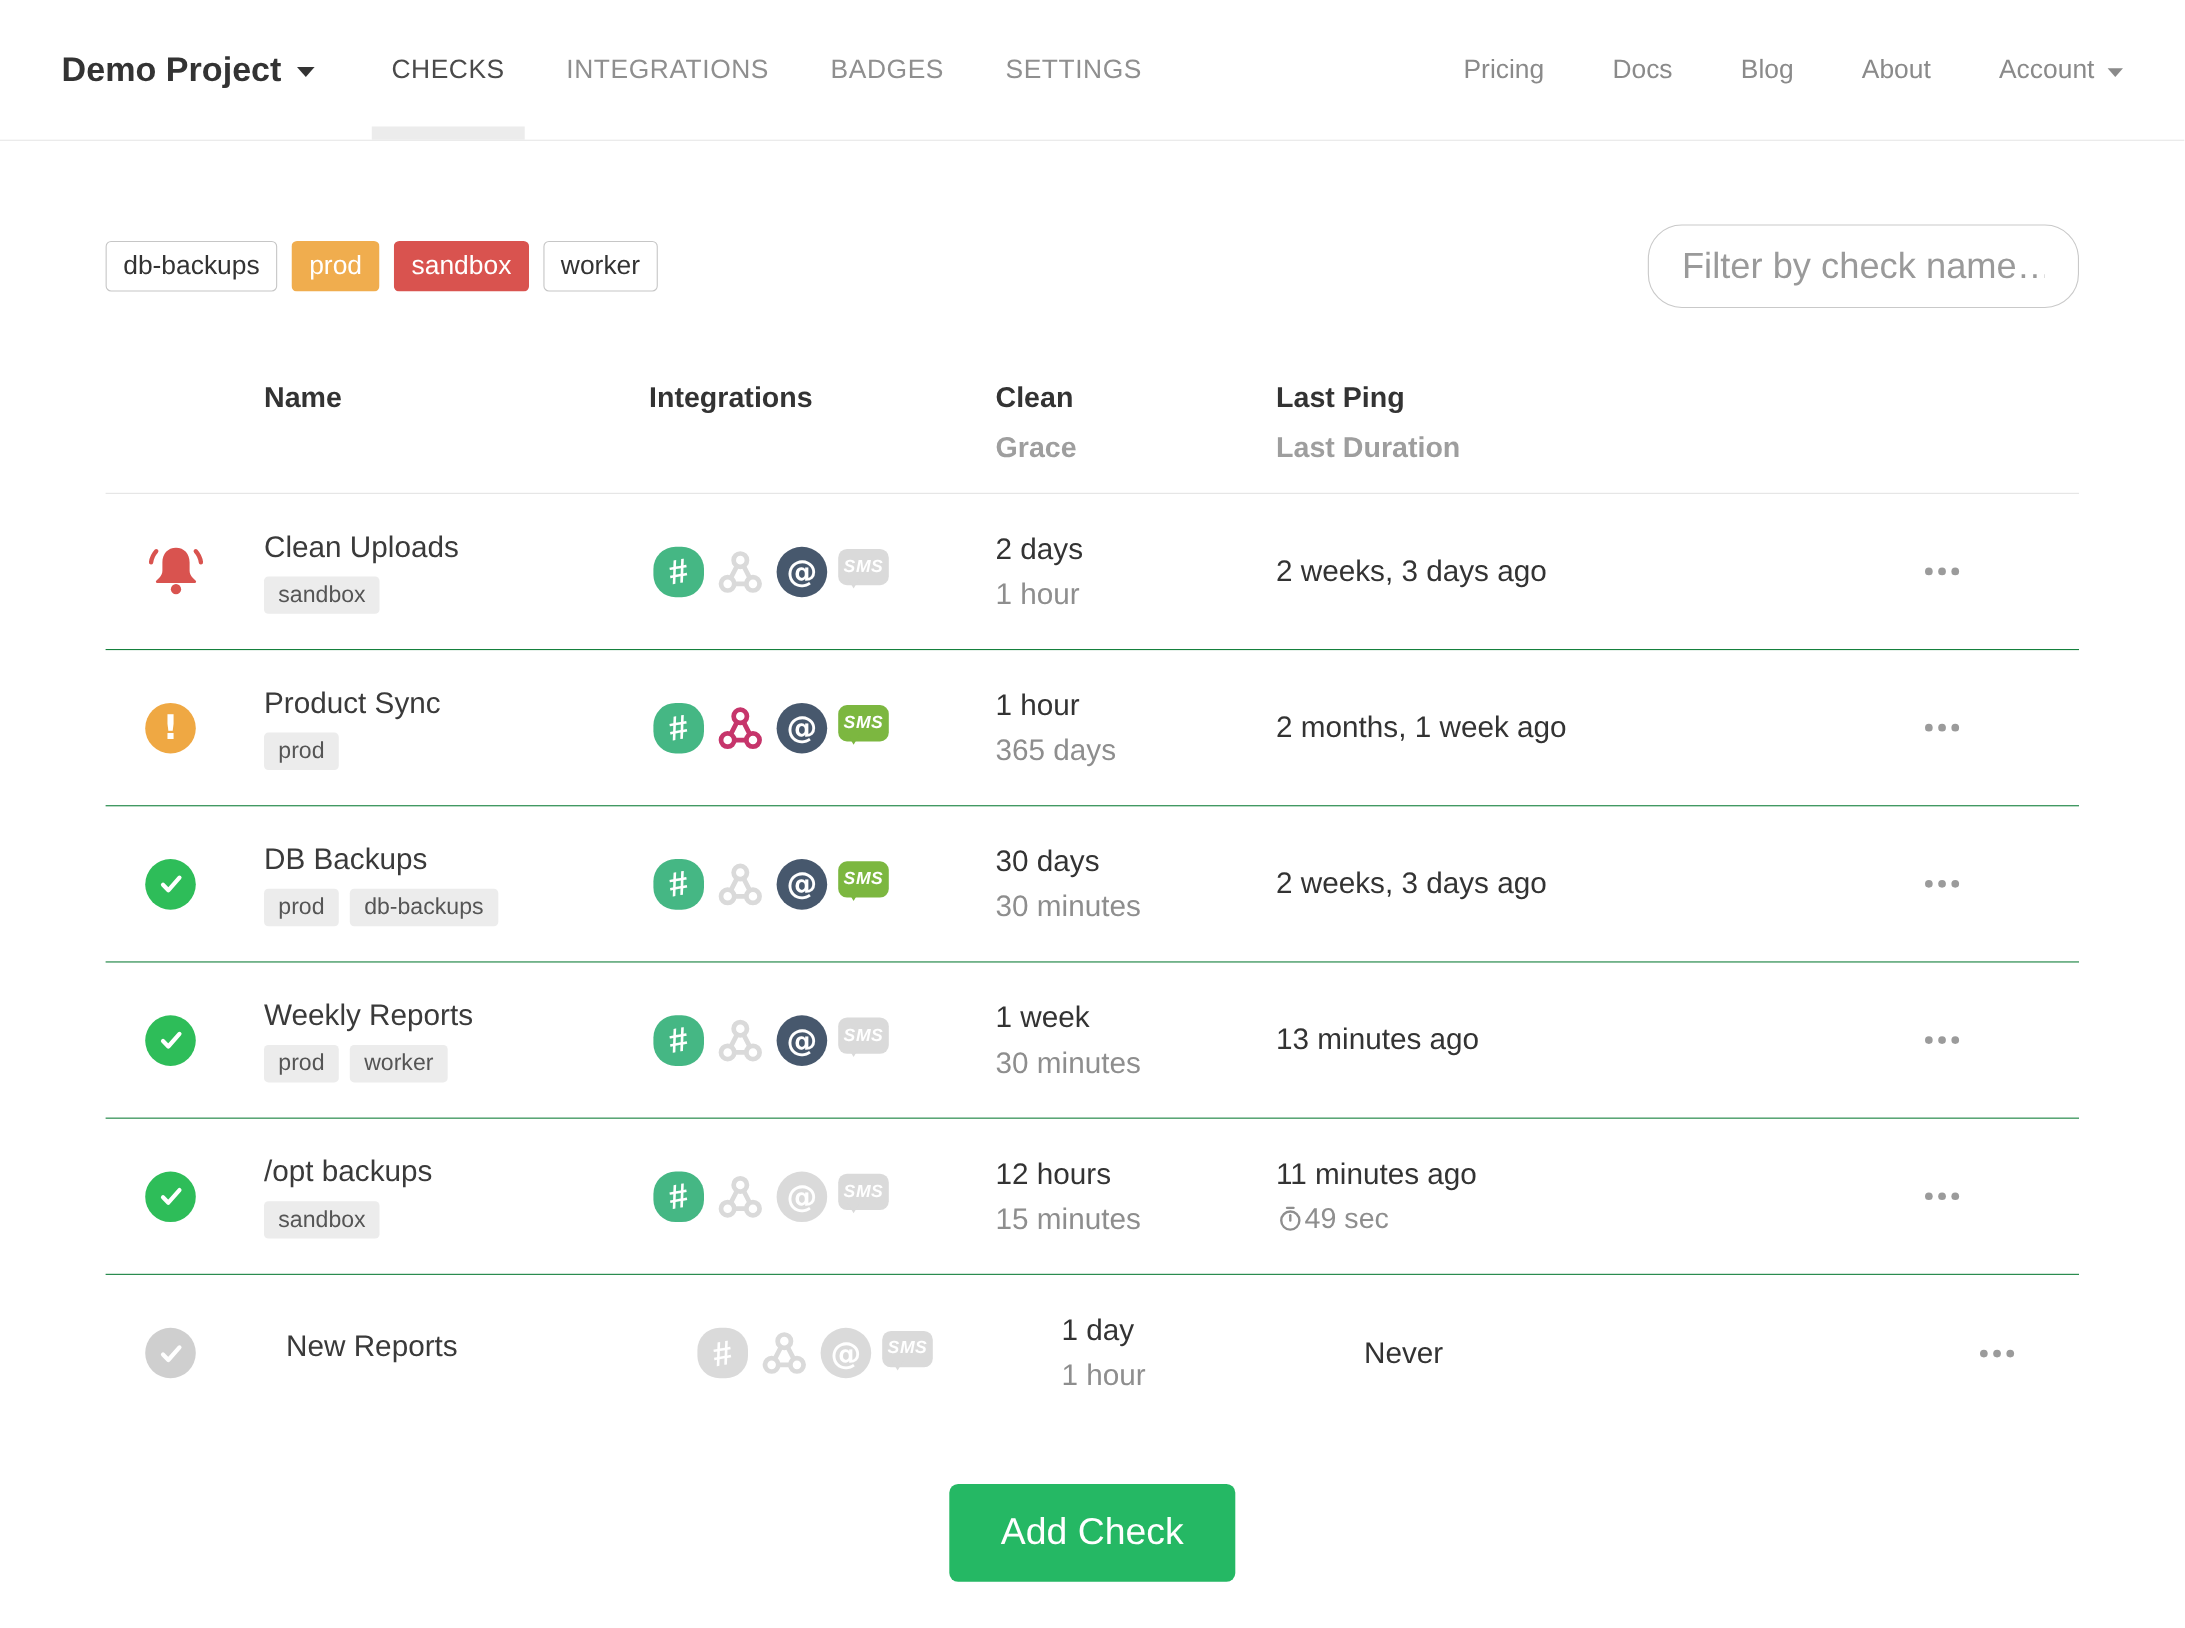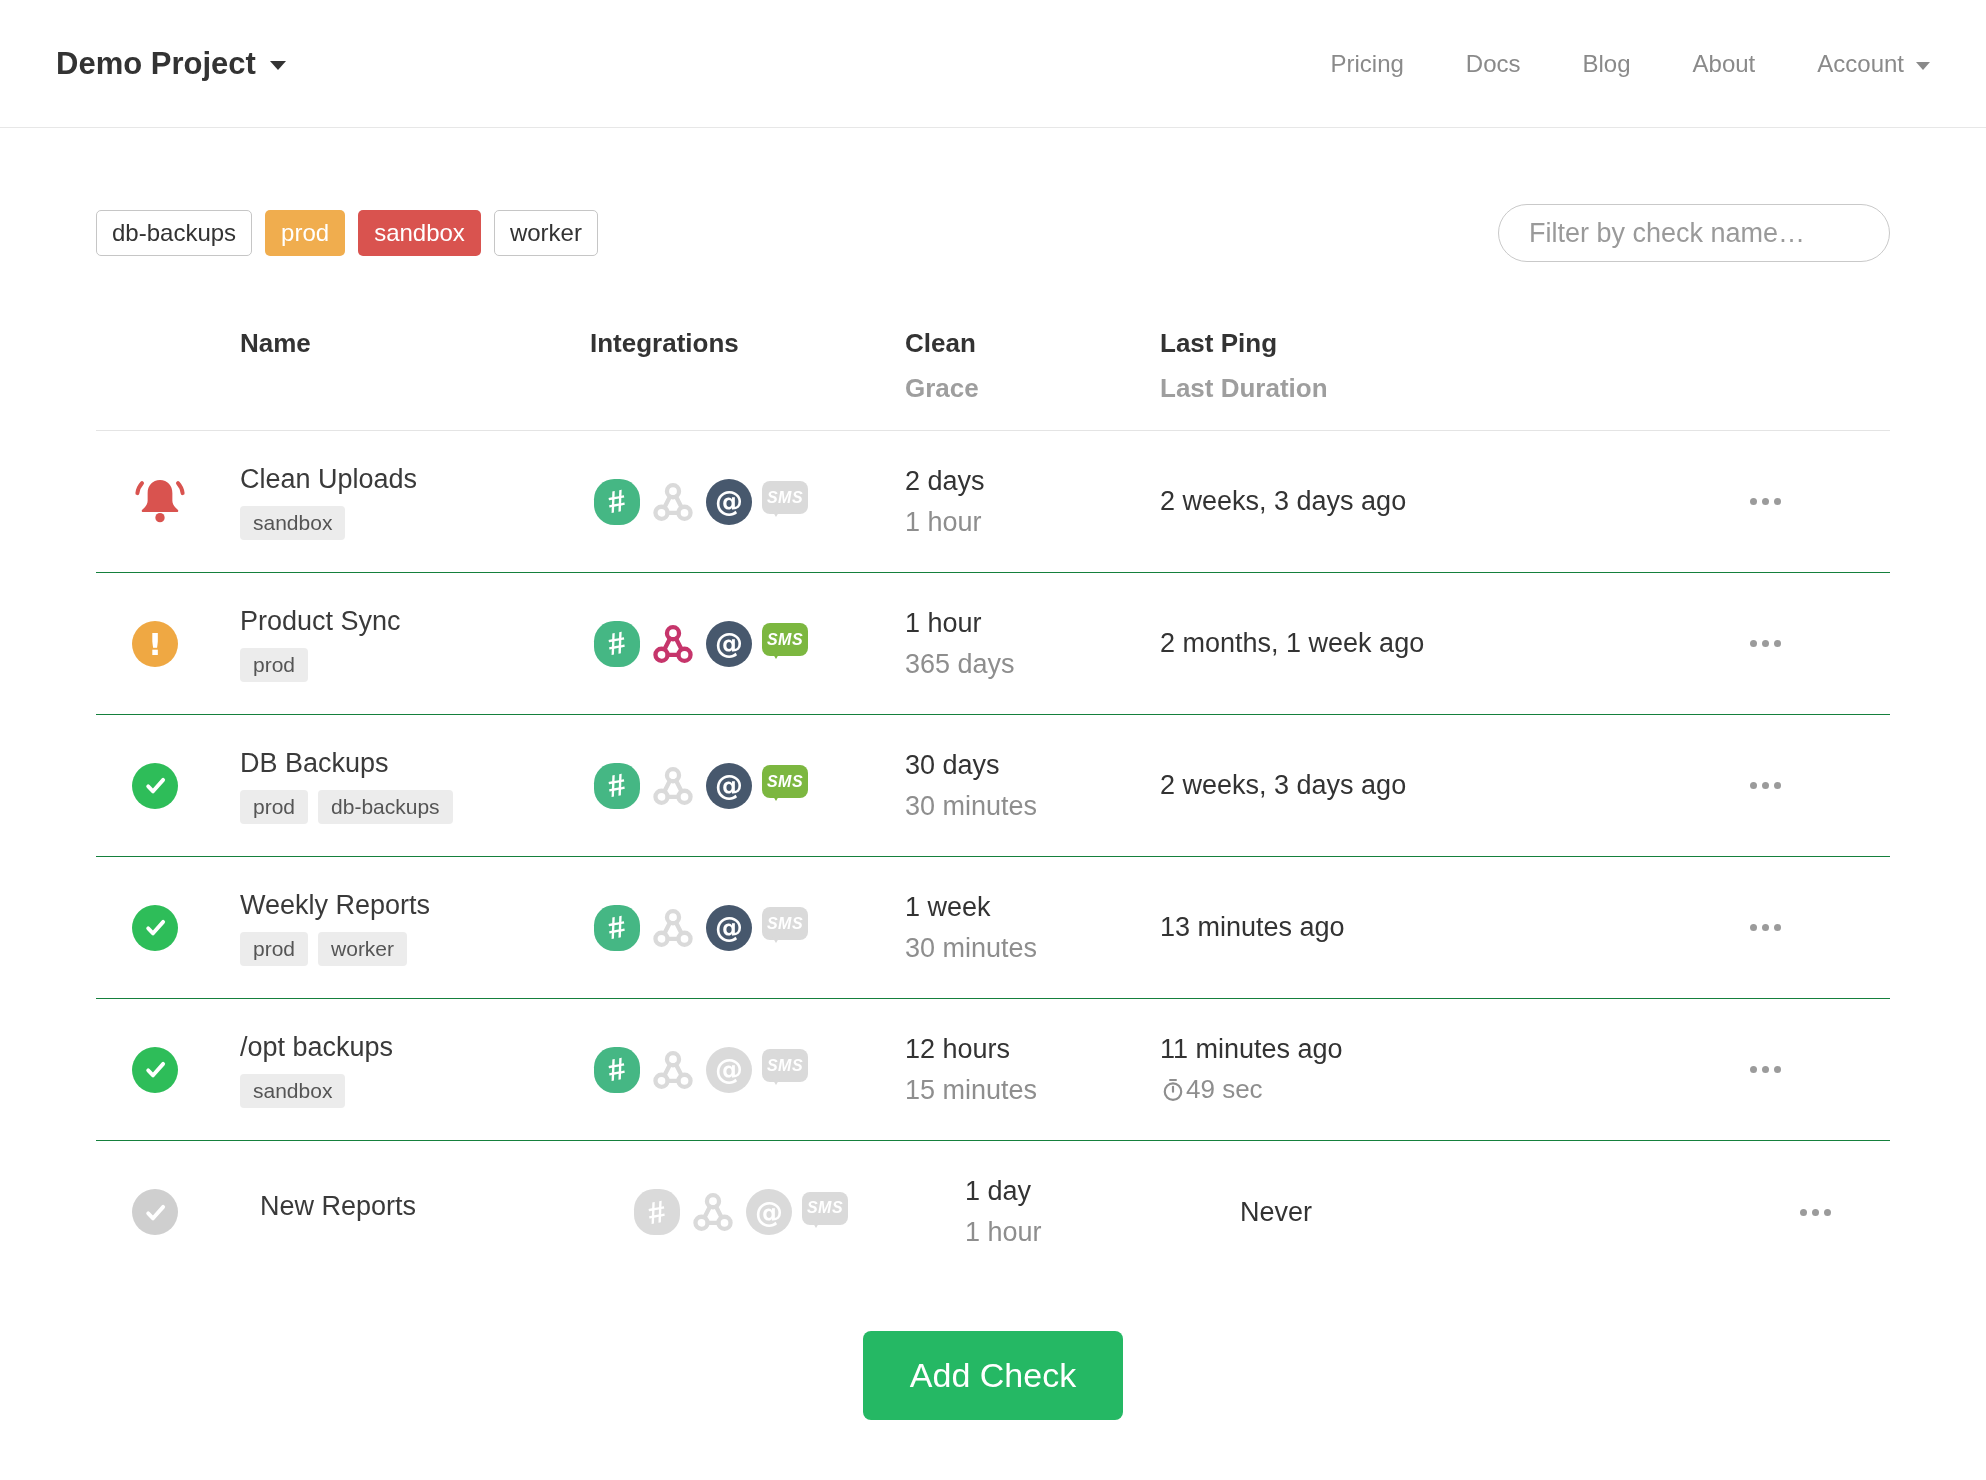--- a/index.html
+++ b/index.html
@@ -23,21 +23,21 @@
   .account { display: flex; align-items: center; gap: 12px; font-size: 24px; color: #8a8a8a; padding-left: 31px; cursor: pointer; }
   .account .caret { border-top-width: 8px; border-left-width: 7px; border-right-width: 7px; }
 
   
   .toolbar { margin: 76px 96px 0 96px; display: flex; align-items: center; justify-content: space-between; }
   .tag-filters { display: flex; gap: 13px; }
   .tag-btn { height: 46px; display: inline-flex; align-items: center; padding: 0 15px; font-size: 24px; border-radius: 5px; cursor: pointer; border: 1px solid transparent; }
   .tag-btn.outline { background: #fff; border-color: #c6c6c6; color: #333; }
   .tag-btn.orange { background: #f0ad4e; color: #fff; }
   .tag-btn.red { background: #d9534f; color: #fff; }
-  .filter-input { width: 392px; height: 58px; border: 1px solid #c9c9c9; border-radius: 31px; padding: 0 30px; font-size: 27px; color: #555; outline: none; font-family: inherit; }
+  .filter-input { width: 392px; height: 76px; border: 1px solid #c9c9c9; border-radius: 31px; padding: 0 30px; font-size: 33px; color: #555; outline: none; font-family: inherit; }
   .filter-input::placeholder { color: #9a9a9a; }
 
   
   .table { margin: 0 96px; }
   .thead, .check-row { display: grid; grid-template-columns: 144px 350px 315px 255px 480px 1fr; }
   .thead { padding-top: 66px; padding-bottom: 26px; border-bottom: 1px solid #e4e4e4; }
   .h-main { font-size: 26px; font-weight: bold; color: #333; }
   .h-sub { font-size: 26px; font-weight: bold; color: #9e9e9e; margin-top: 14px; }
   .check-row { min-height: 142px; align-items: center; border-bottom: 1px solid #15803d; }
   .check-row:last-child { border-bottom: none; gap: 20px; }
@@ -82,20 +82,26 @@
 </style>
 </head>
 <body>
 
 <nav class="nav">
   <div class="nav-inner">
     <div class="project">
       <span>Demo Project</span>
       <span class="caret"></span>
     </div>
+    <div class="tabs">
+        <div class="tab active">CHECKS</div>
+        <div class="tab">INTEGRATIONS</div>
+        <div class="tab">BADGES</div>
+        <div class="tab">SETTINGS</div>
+      </div>
     <div class="nav-right">
 
       <div class="nav-link">Pricing</div>
         <div class="nav-link">Docs</div>
         <div class="nav-link">Blog</div>
         <div class="nav-link">About</div>
         <div class="account">
         <span>Account</span>
         <span class="caret"></span>
       </div>

